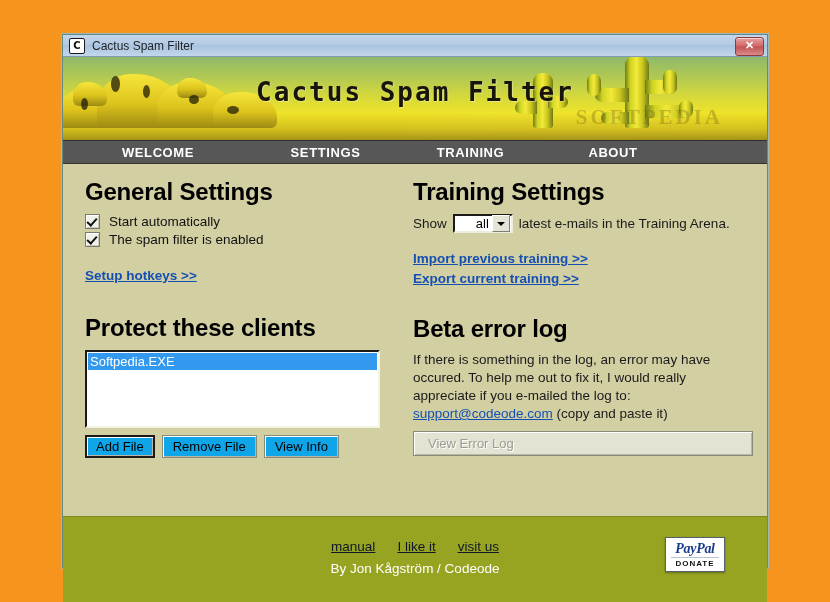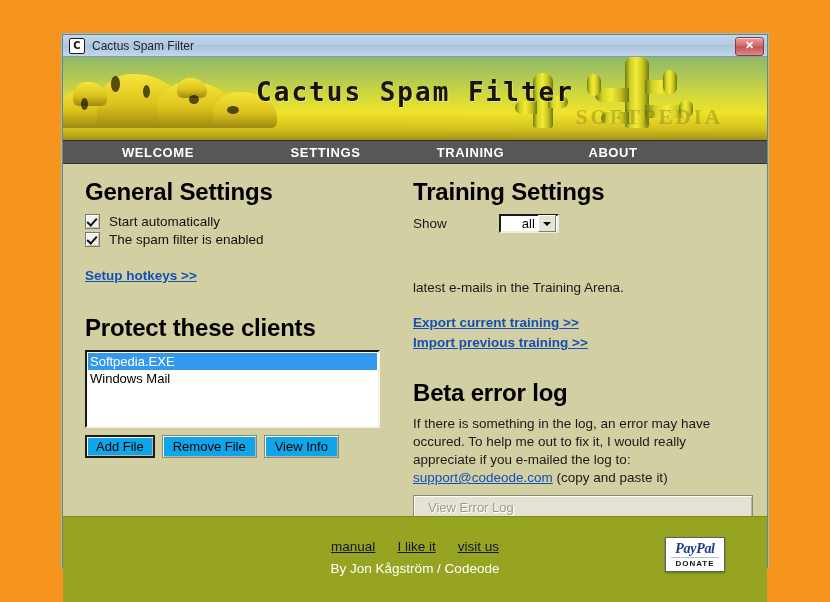--- a/index.html
+++ b/index.html
@@ -249,21 +249,21 @@
     width: 4px; height: 8px;
     border: solid #111;
     border-width: 0 2px 2px 0;
     transform: rotate(42deg);
   }
   .check-label { font-size: 13.5px; color: #111; }
 
   #hotkeys-link { margin-top: 18px; }
 
   
-  #training-row { display: flex; align-items: flex-end; flex-wrap: wrap; gap: 46px; }
+  #training-row { display: flex; align-items: flex-end; flex-wrap: wrap; }
   .select {
     display: inline-flex;
     align-items: center;
     width: 60px;
     height: 19px;
     background: #ffffff;
     border: 2px inset #9a9a88;
     border-top-color: #707060;
     border-left-color: #707060;
     border-right-color: #ededdd;
@@ -489,21 +489,20 @@
         <div class="checkbox checked"></div>
         <div class="check-label">The spam filter is enabled</div>
       </div>
 
       <div class="link" id="hotkeys-link">Setup hotkeys &gt;&gt;</div>
 
       <div class="section-title" style="margin-top:30px">Protect these clients</div>
 
       <div id="client-list">
         <div class="list-item selected">Softpedia.EXE</div>
-        <div class="list-item">Windows Mail</div>
       </div>
 
       <div id="client-buttons">
         <div class="btn default">Add File</div>
         <div class="btn">Remove File</div>
         <div class="btn">View Info</div>
       </div>
     </div>
 
     <div class="col" id="col-right">
@@ -513,22 +512,22 @@
       <div class="body-text" id="training-row">
         <span>Show</span>
         <span class="select">
           <span class="sel-value">all</span>
           <span class="sel-arrow"></span>
         </span>
         <span>latest e-mails in the Training Arena.</span>
       </div>
 
       <div id="training-links">
+        <span class="link" id="import-link">Import previous training &gt;&gt;</span>
         <span class="link" id="export-link">Export current training &gt;&gt;</span>
-        <span class="link" id="import-link">Import previous training &gt;&gt;</span>
       </div>
 
       <div class="section-title" style="margin-top:26px">Beta error log</div>
 
       <div class="body-text" id="beta-text">
         <span>If there is something in the log, an error may have occured. To help me out to fix it, I would really appreciate if you e-mailed the log to:</span>
         <span class="inline-link">support@codeode.com</span>
         <span>(copy and paste it)</span>
       </div>
 

